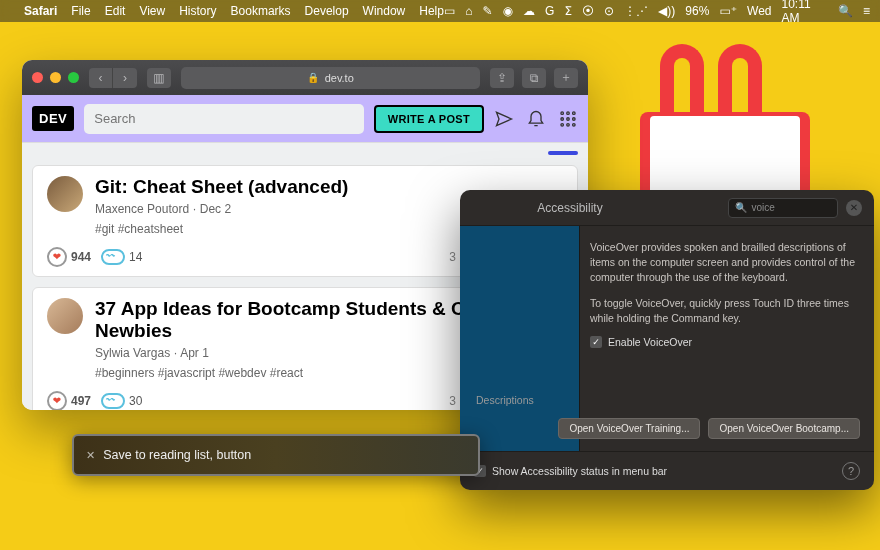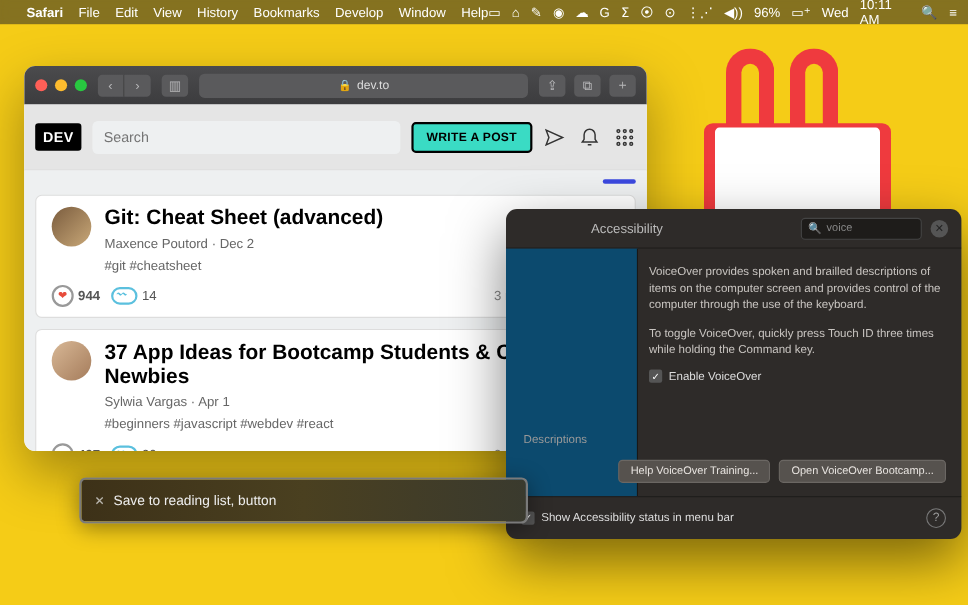--- a/index.html
+++ b/index.html
@@ -26,21 +26,21 @@
 .tl-r{background:#ff5f57;} .tl-y{background:#febc2e;} .tl-g{background:#28c840;}
 .navbtn { width:24px; height:20px; background:#5a5a5c; border-radius:4px; display:flex; align-items:center; justify-content:center; color:#b7b7b9; font-size:12px; }
 .navgrp { display:flex; }
 .navgrp .navbtn:first-child{border-radius:4px 0 0 4px; border-right:1px solid #444;}
 .navgrp .navbtn:last-child{border-radius:0 4px 4px 0;}
 .addr { flex:1; height:22px; background:#5a5a5c; border-radius:5px; color:#ddd; font-size:11px; display:flex; align-items:center; justify-content:center; gap:5px; }
 .addr .lock{font-size:10px;}
 .chrome-right { display:flex; gap:8px; }
 
 
-.dev-header { height:60px; background:#e5e5e5; border-bottom:1px solid #ddd; display:flex; align-items:center; padding:0 10px; gap:10px; }
+.dev-header { height:48px; background:#c4b5fd; border-bottom:1px solid #ddd; display:flex; align-items:center; padding:0 10px; gap:10px; }
 .dev-logo { background:#000; color:#fff; font-weight:800; padding:5px 7px; font-size:13px; border-radius:3px; letter-spacing:.5px;}
 .dev-search { flex:1; height:30px; background:#eef0f1; border:none; border-radius:5px; padding:0 10px; font-size:13px; color:#666; }
 .dev-btn { border:2px solid #000; background:#3ADBC4; color:#000; font-weight:800; font-size:11px; padding:6px 12px; border-radius:4px; letter-spacing:.3px; }
 .dev-icons { display:flex; gap:12px; color:#333; }
 .dev-icons svg{width:20px;height:20px;stroke:#333;fill:none;stroke-width:1.6;}
 
 
 .feed { height:271px; overflow:hidden; background:#eef0f1; padding:8px 10px; position:relative; }
 .partial { height:8px; margin-bottom:6px; display:flex; justify-content:flex-end; }
 .partial .bar{width:30px;height:4px;background:#3b49df;border-radius:2px;}
@@ -244,21 +244,21 @@
       <div style="height:160px"></div>
       <div class="side-item">Descriptions</div>
     </div>
     <p>VoiceOver provides spoken and brailled descriptions of items on the computer screen and provides control of the computer through the use of the keyboard.</p>
     <p>To toggle VoiceOver, quickly press Touch ID three times while holding the Command key.</p>
     <label class="chk">
         <span class="box">✓</span>
         <span>Enable VoiceOver</span>
       </label>
     <div class="a11y-btns">
-      <button class="mac-btn">Help VoiceOver Training...</button>
+      <button class="mac-btn">Open VoiceOver Training...</button>
       <button class="mac-btn">Open VoiceOver Bootcamp...</button>
     </div>
   </div>
   <div class="a11y-foot">
     <label class="chk">
         <span class="box">✓</span>
         <span>Show Accessibility status in menu bar</span>
       </label>
     <span class="q">?</span>
   </div>

